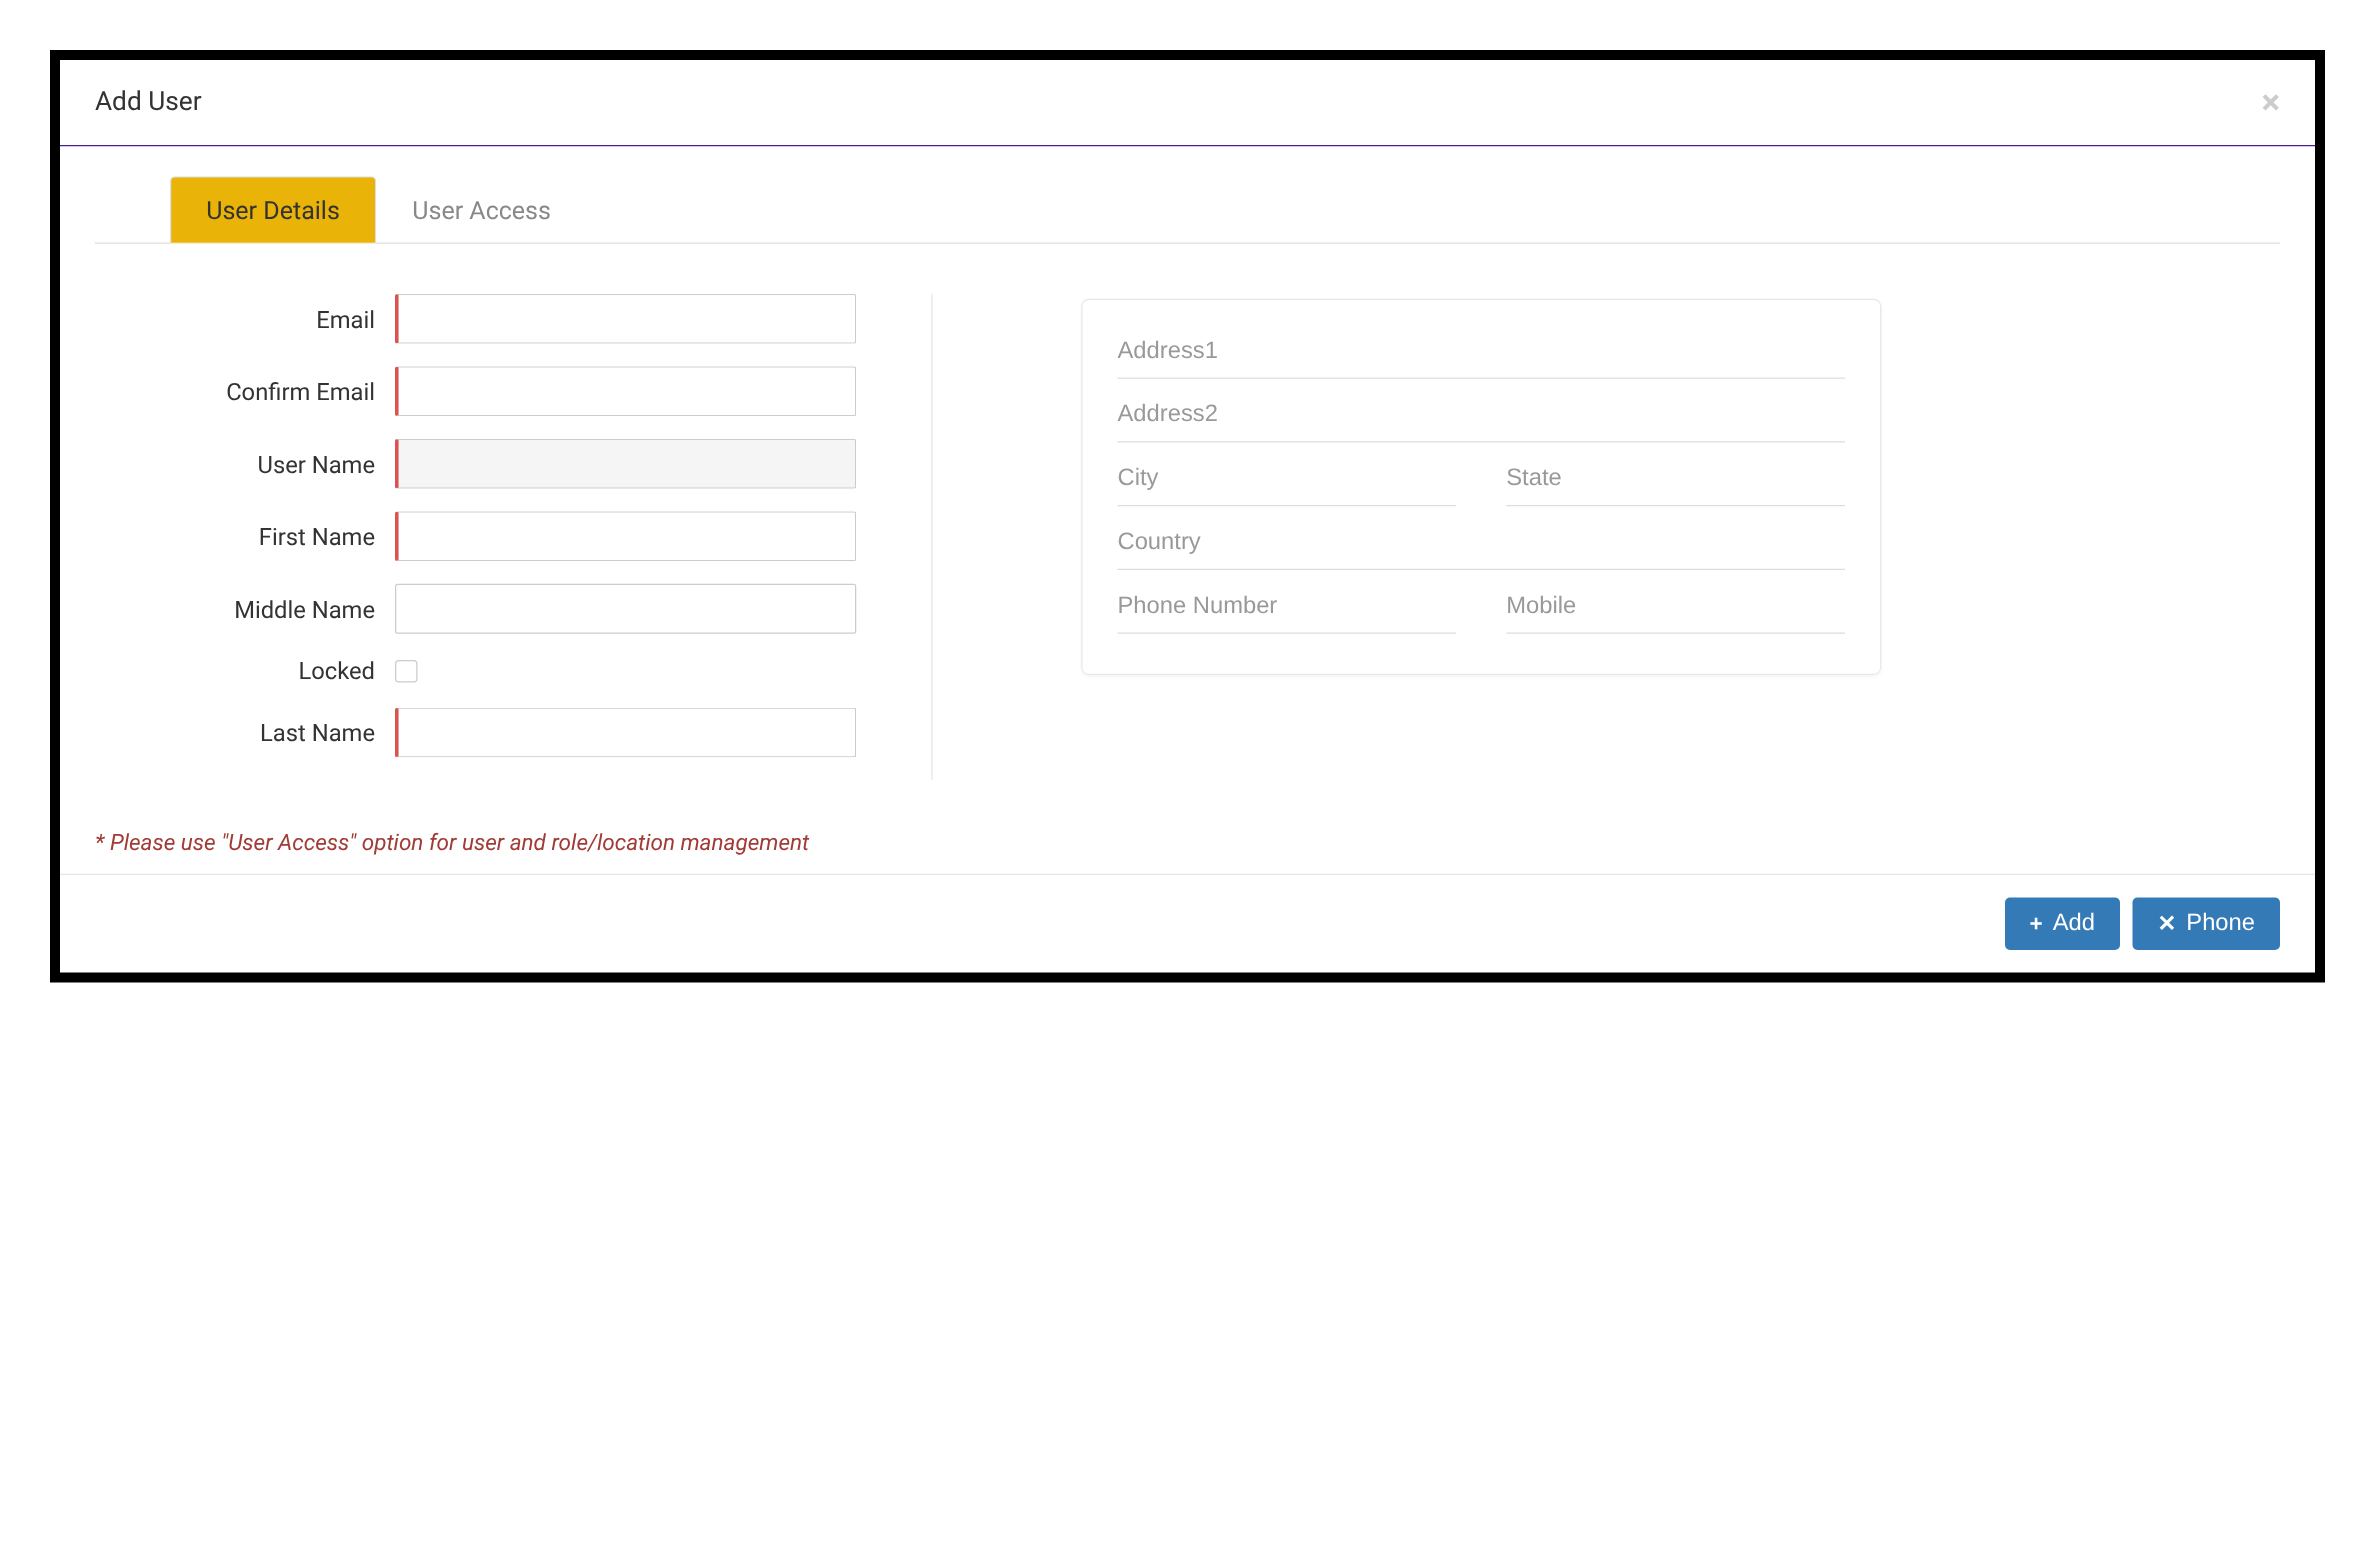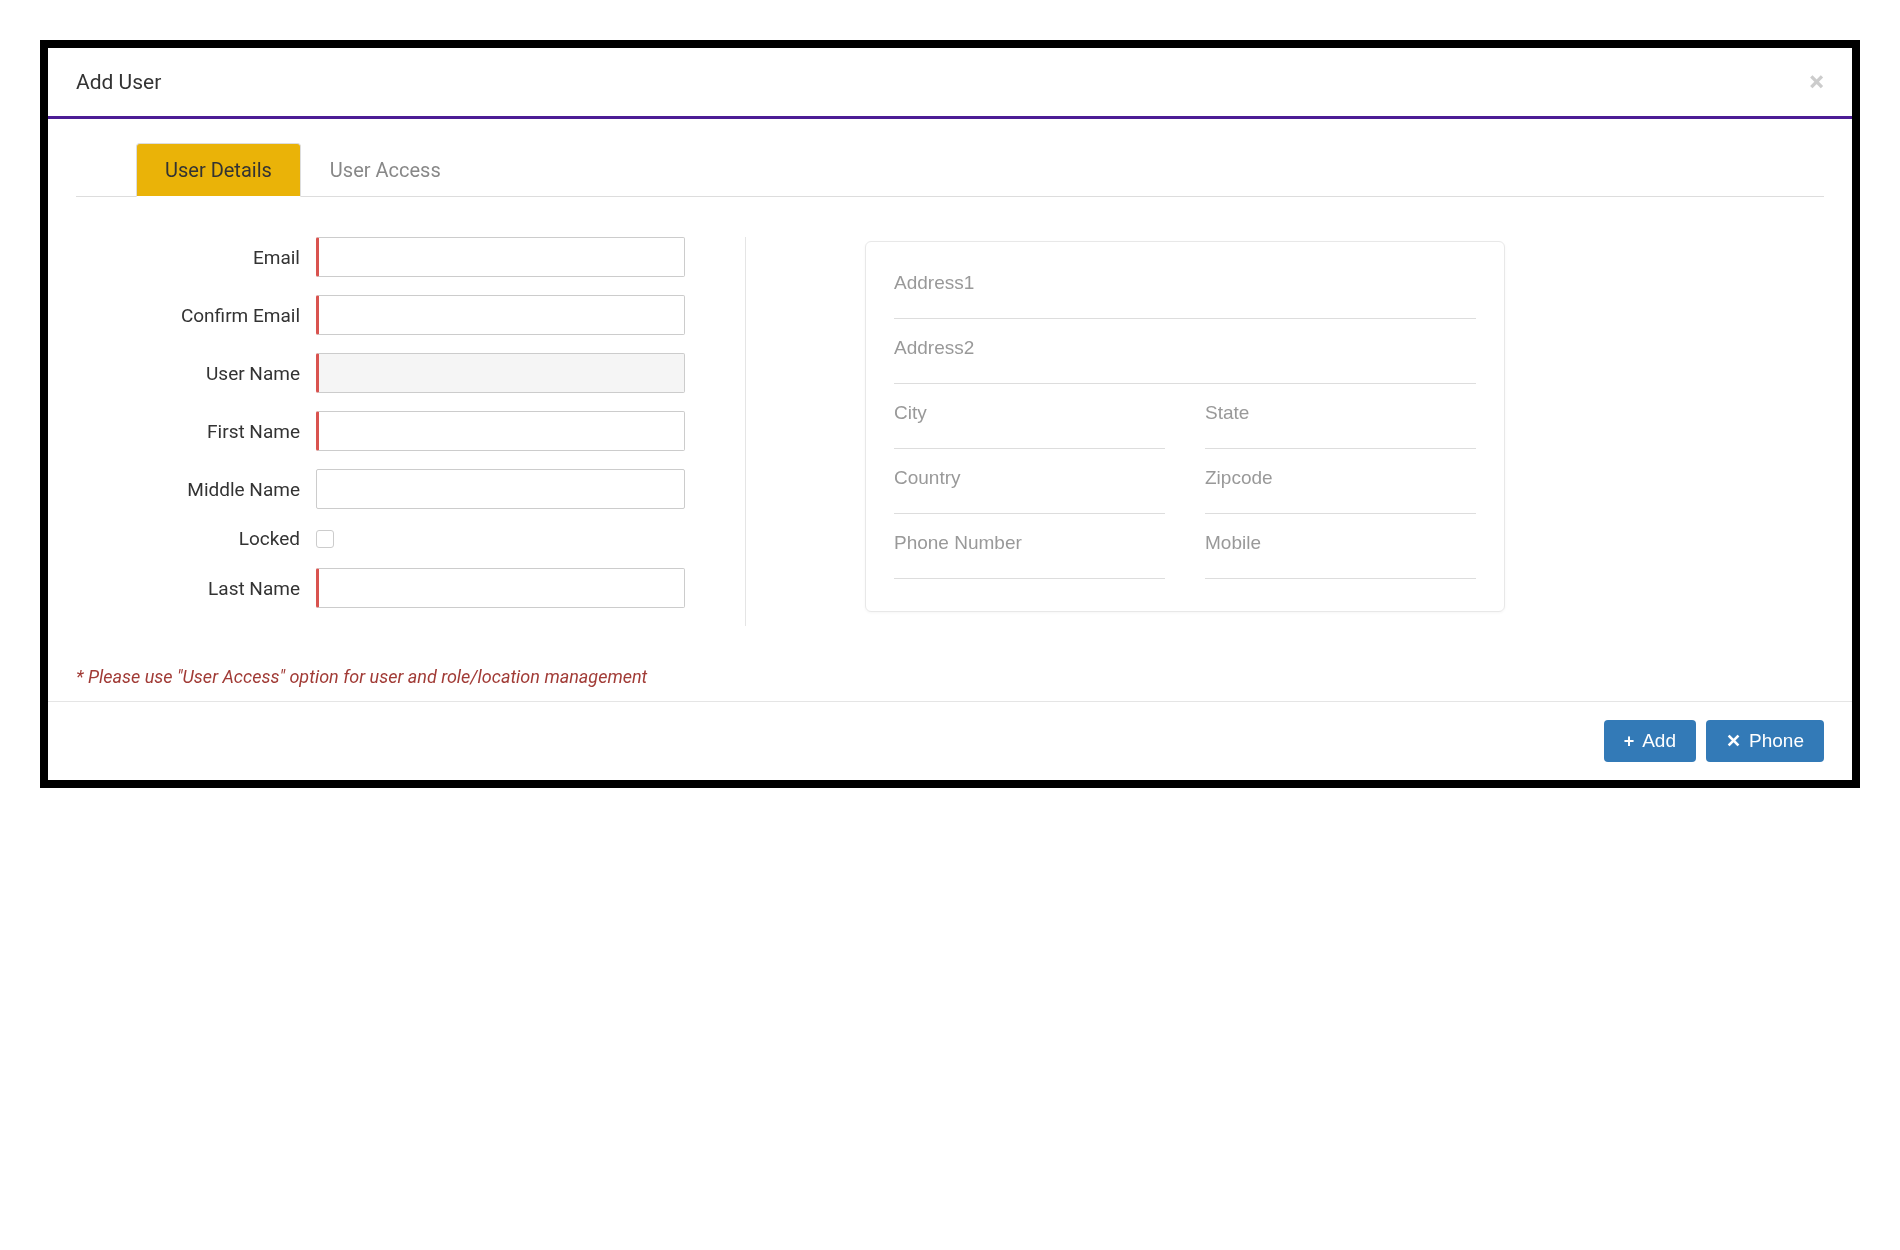--- a/index.html
+++ b/index.html
@@ -15,21 +15,21 @@
     .modal-container {
       border: 8px solid #000;
       background: #fff;
       width: 100%;
       max-width: 1820px;
       margin: 0 auto;
       position: relative;
     }
     .modal-header {
       padding: 20px 28px;
-      border-bottom: 3px solid #4c1d95;
+      border-bottom: 1px solid #4c1d95;
       display: flex;
       justify-content: space-between;
       align-items: center;
     }
     .modal-title {
       font-size: 21px;
       font-weight: 400;
       color: #333;
     }
     .close-x {
@@ -123,21 +123,21 @@
     }
     .address-row {
       display: flex;
       gap: 40px;
       margin-bottom: 8px;
     }
     .address-field {
       flex: 1;
       border: none;
       border-bottom: 1px solid #ddd;
-      padding: 10px 0 24px 0;
+      padding: 10px 0 10px 0;
       font-size: 19px;
       color: #333;
       background: transparent;
       outline: none;
     }
     .address-field::placeholder {
       color: #999;
     }
     .address-row.full .address-field {
       flex: 1 0 100%;
@@ -242,21 +242,20 @@
             <input class="address-field" placeholder="Address2" style="">
           </div>
 
           <div class="address-row">
             <input class="address-field" placeholder="City" style="">
             <input class="address-field" placeholder="State" style="">
           </div>
 
           <div class="address-row">
             <input class="address-field" placeholder="Country" style="">
-            <input class="address-field" placeholder="Zipcode" style="">
           </div>
 
           <div class="address-row">
             <input class="address-field" placeholder="Phone Number" style="">
             <input class="address-field" placeholder="Mobile" style="">
           </div>
 
         </div>
       </div>
 

